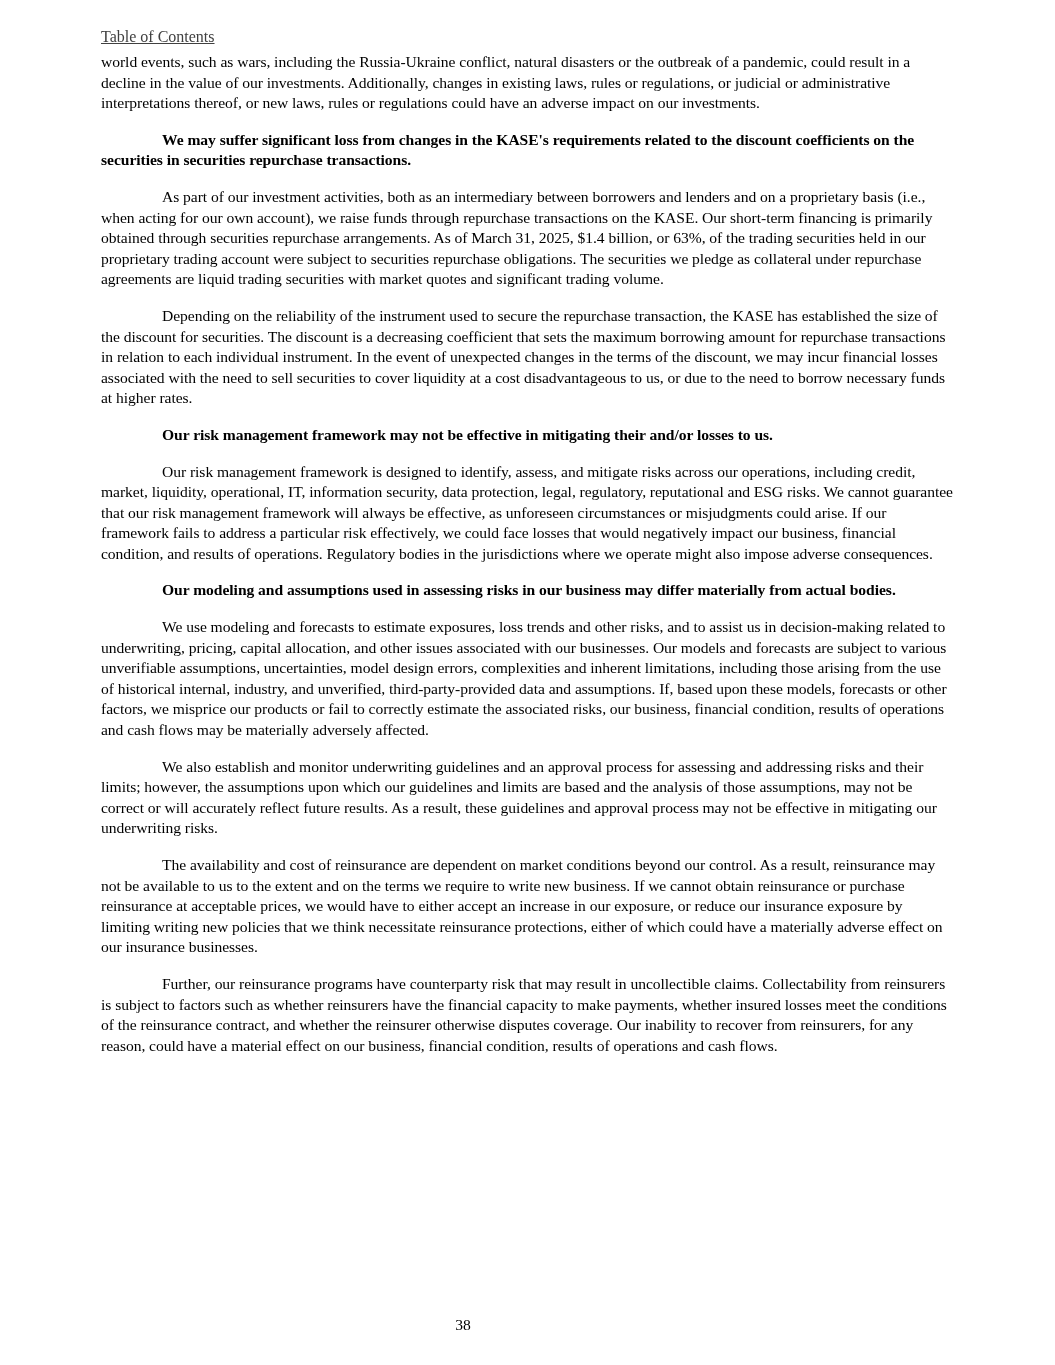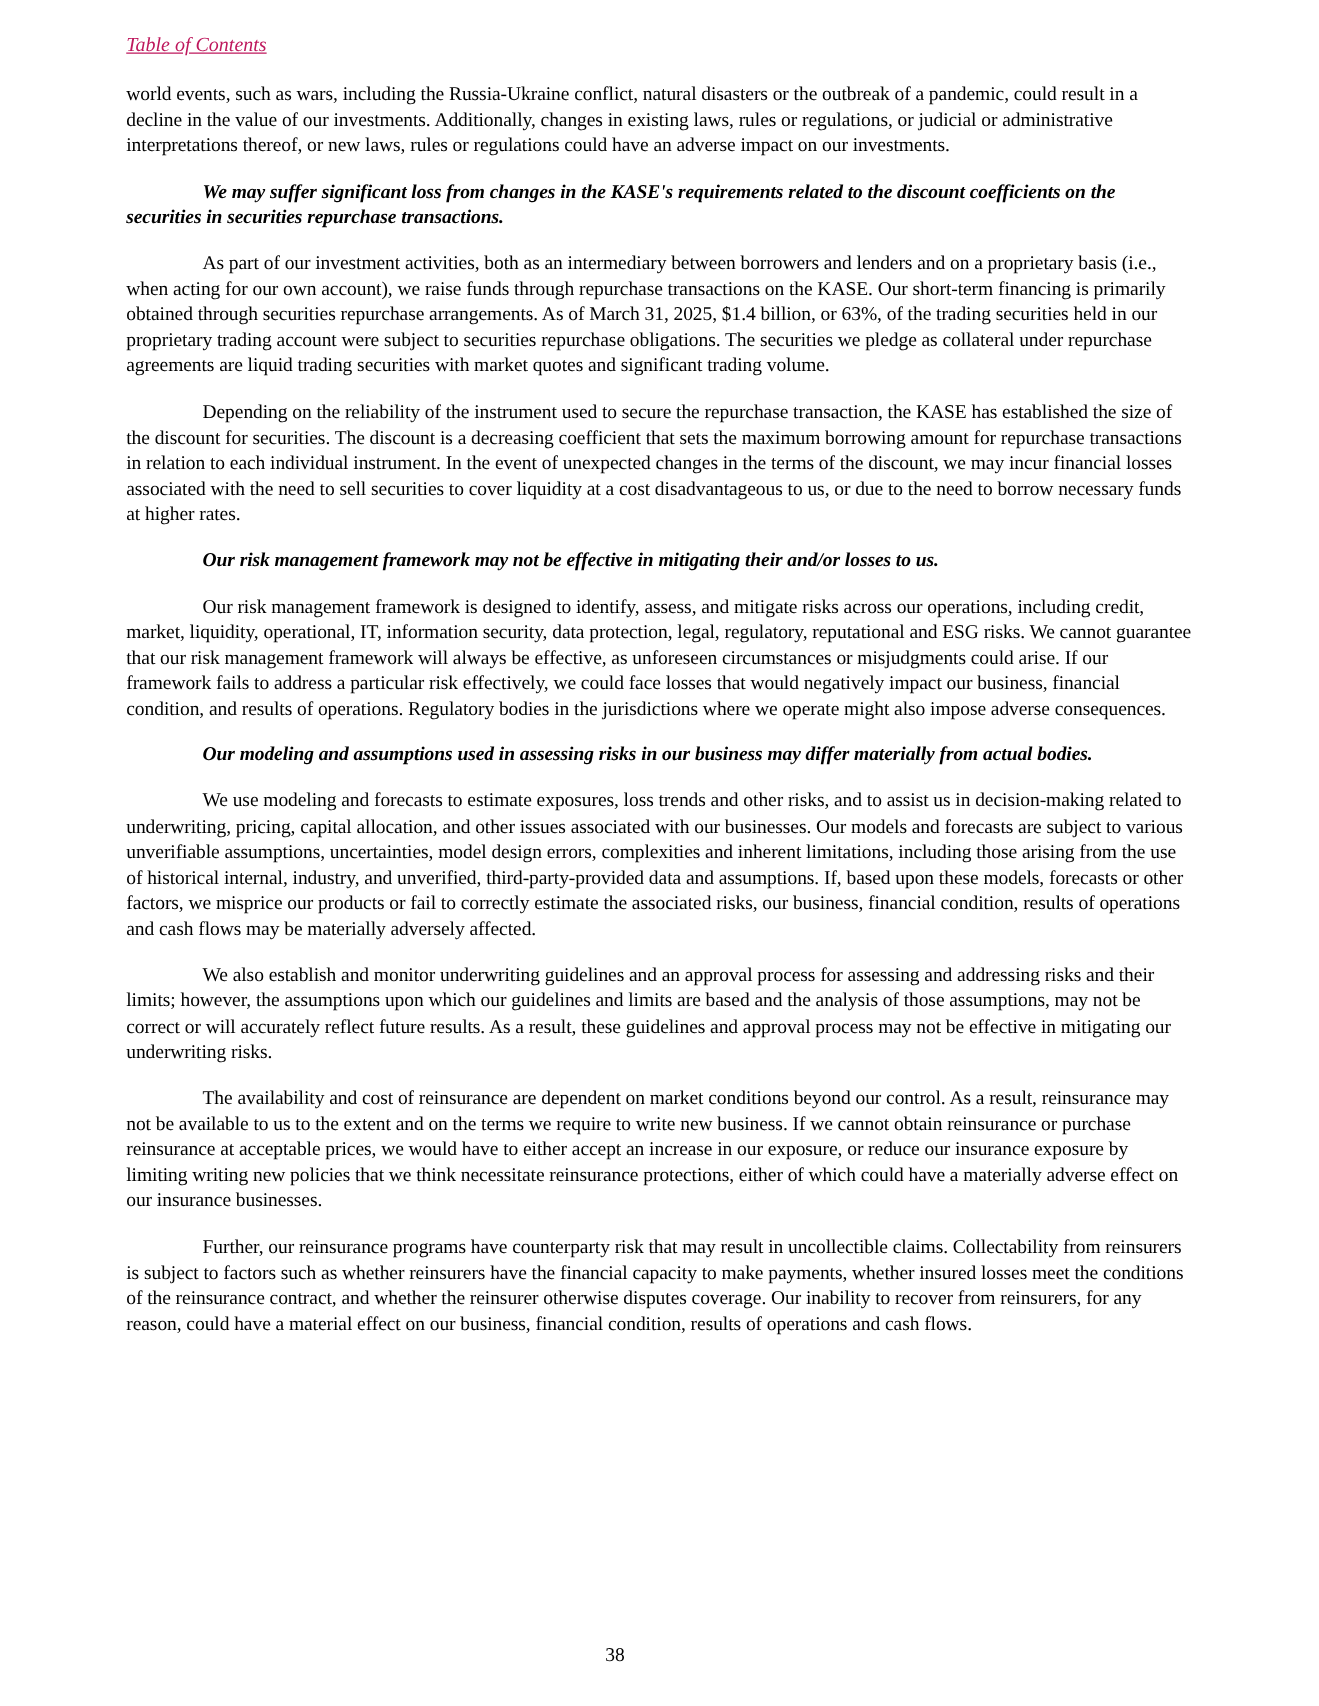--- a/index.html
+++ b/index.html
@@ -16,55 +16,52 @@
       color: #000000;
     }
     .page {
       position: absolute;
       left: 101px;
       top: 26px;
       width: 852px;
     }
     .toc-link {
       display: inline-block;
-      font-style: italic;
       font-size: 16px;
-      color: #be185d;
+      color: #404040;
       text-decoration: underline;
       line-height: 22px;
       cursor: pointer;
     }
     .content {
-      margin-top: 18px;
+      margin-top: 4px;
     }
     p {
       margin: 0 0 16px 0;
       font-size: 15.6px;
       line-height: 20.6px;
       text-align: left;
       letter-spacing: -0.05px;
     }
     p.indent {
       text-indent: 61px;
     }
     p.heading {
       font-weight: bold;
-      font-style: italic;
       text-indent: 61px;
       margin-bottom: 16px;
     }
     .page-number {
       position: absolute;
       left: 0;
       width: 926px;
       top: 1315px;
       text-align: center;
       font-size: 15.6px;
       line-height: 20px;
-      margin-left: 29px;
     }
   </style>
 </head>
 <body>
 
 <div class="page">
   <a class="toc-link">Table of Contents</a>
 
   <div class="content">
     <p>world events, such as wars, including the Russia-Ukraine conflict, natural disasters or the outbreak of a pandemic, could result in a decline in the value of our investments. Additionally, changes in existing laws, rules or regulations, or judicial or administrative interpretations thereof, or new laws, rules or regulations could have an adverse impact on our investments.</p>

